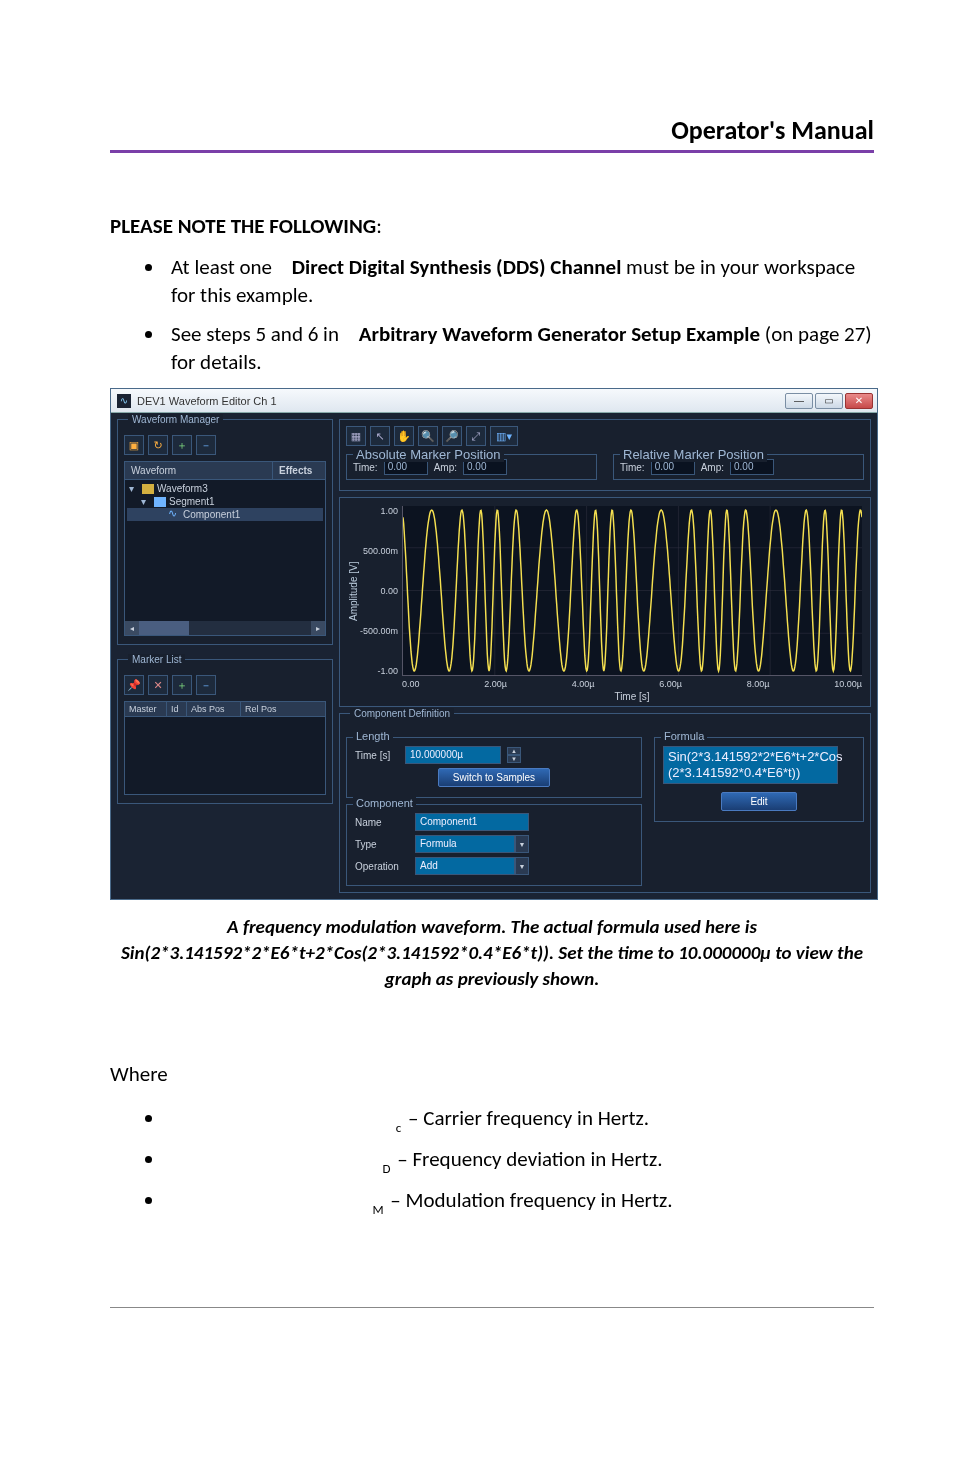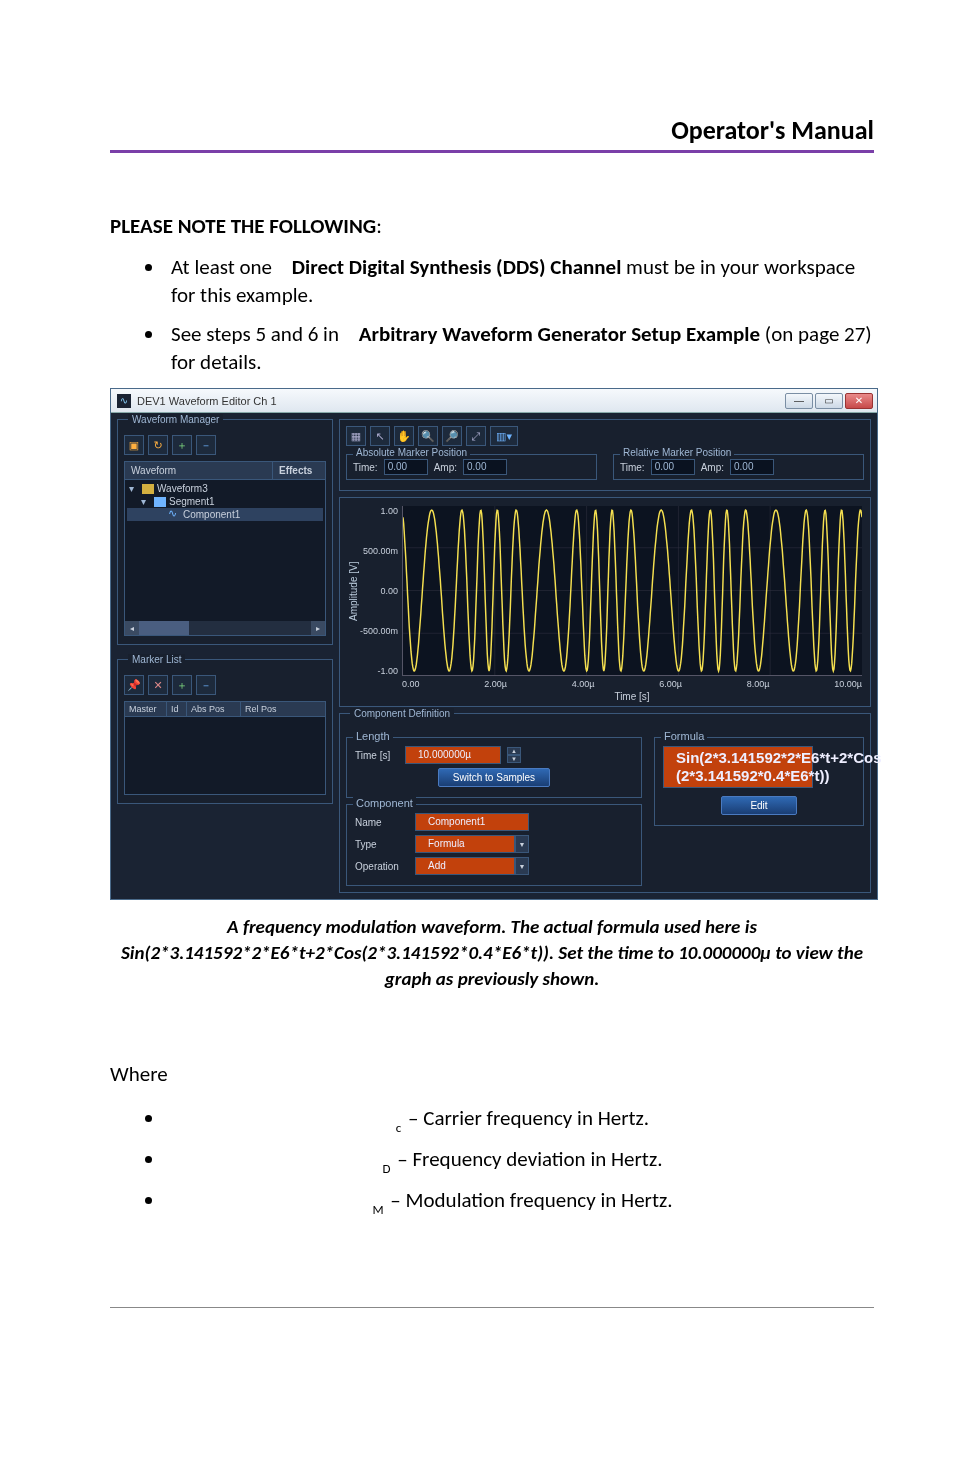--- a/index.html
+++ b/index.html
@@ -142,21 +142,21 @@
   .hscroll .thumb { position:absolute; left:0; width:50px; top:0; bottom:0; background:#4a5e80;}
   
   .tb-row { display:flex; gap:4px; align-items:center; margin-bottom:4px;}
   .tb-row .spacer { flex:1; }
   .marker-group {
     display:flex; align-items:center; gap:6px;
     border:1px solid #3a577a; padding:4px 6px; flex:1;
     position:relative;
   }
   .marker-group .grp-title{
-    position:absolute; top:-8px; left:6px; background:#18202e; padding:0 3px; font-size:10px; color:#9fb7d4;
+    position:absolute; top:-8px; left:6px; background:#18202e; padding:0 3px; font-size:13px; color:#9fb7d4;
   }
   .field-label { font-size:10px; color:#c8d0dc;}
   .num-field { width:44px; height:16px; background:#0a1220; border:1px solid #3a577a; color:#9fb7d4; font-size:10px; padding:1px 3px;}
   
   .chart-panel { border:1px solid #3a577a; padding:8px 8px 4px 8px; background:#18202e; }
   .chart-area {
     display:flex; height:170px;
   }
   .y-axis { width:54px; display:flex; }
   .y-label { writing-mode: vertical-rl; transform: rotate(180deg); text-align:center; font-size:10px; color:#bcd; width:14px;}
@@ -165,22 +165,22 @@
   .plot svg { position:absolute; inset:0; width:100%; height:100%;}
   .x-ticks { display:flex; justify-content:space-between; margin-left:54px; font-size:9px; padding-top:3px;}
   .x-label { text-align:center; font-size:10px; margin-top:2px; margin-left:54px;}
   
   .compdef { border:1px solid #3a577a; padding:6px; background:#18202e; position:relative;}
   .inner-group {
     border:1px solid #3a577a; padding:8px 8px 6px 8px; position:relative; margin-top:6px;
   }
   .inner-group .ig-title{ position:absolute; top:-8px; left:6px; background:#18202e; padding:0 3px; font-size:11px; color:#9fb7d4;}
   .row { display:flex; align-items:center; gap:6px; margin-bottom:4px;}
-  .text-input { background:#c2410c; border:1px solid #3a577a; color:#eef; font-size:10px; padding:2px 12px; height:18px;}
-  .text-input.formula{ width:150px; font-size:15px;font-weight:bold;}
+  .text-input { background:#0369a1; border:1px solid #3a577a; color:#eef; font-size:10px; padding:2px 4px; height:18px;}
+  .text-input.formula{ width:175px; font-size:13px;}
   .spin { display:flex; flex-direction:column; width:14px;}
   .spin div{ height:8px; background:#2a3a52; border:1px solid #3a577a; font-size:6px; display:flex;align-items:center;justify-content:center;}
   .std-btn {
     background: linear-gradient(to bottom,#2f69b4,#1a3e74);
     border:1px solid #4a7ac0; color:#fff; font-size:10px; padding:3px 14px; border-radius:2px;
   }
   .combo { display:flex; }
   .combo .text-input{ width:100px;}
   .combo .dd{ width:14px; background:#2a3a52; border:1px solid #3a577a; display:flex;align-items:center;justify-content:center; font-size:7px;}
   .two-col { display:flex; gap:12px; }

